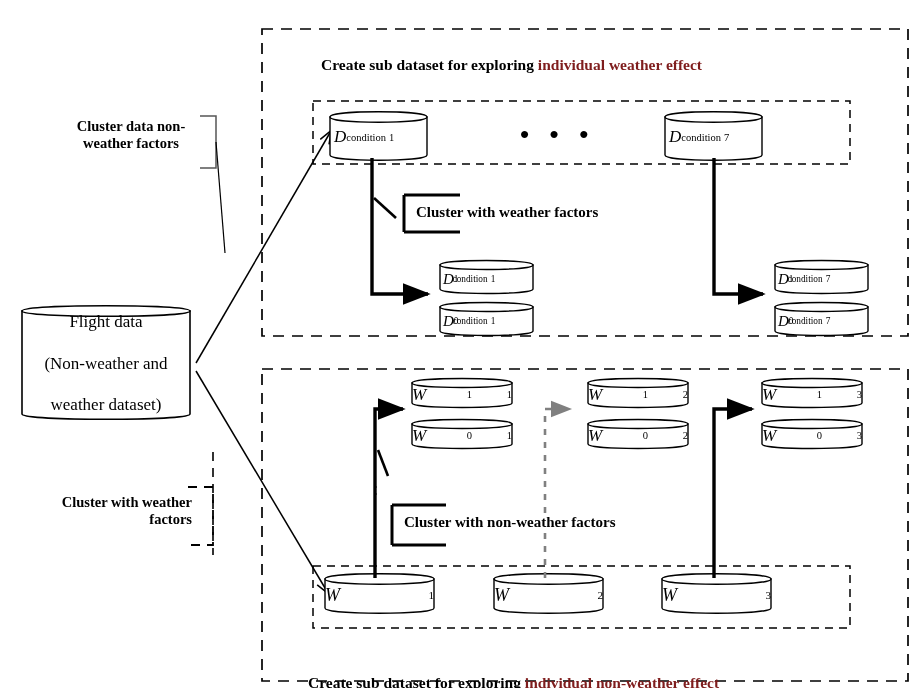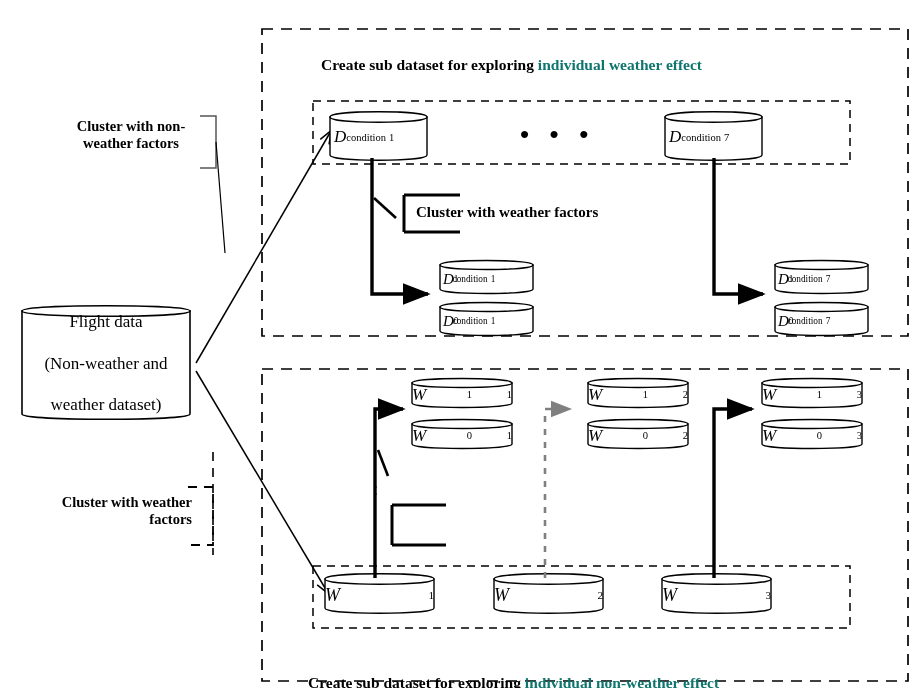--- a/index.html
+++ b/index.html
@@ -1,21 +1,21 @@
 <!DOCTYPE html>
 <html><head>
 <meta charset="utf-8">
 <style>
   html,body{margin:0;padding:0;background:#ffffff;}
   body{width:916px;height:688px;font-family:"Liberation Serif",serif;}
   #stage{position:relative;width:916px;height:688px;overflow:hidden;background:#fff;}
   svg.layer{position:absolute;left:0;top:0;width:916px;height:688px;}
   .lbl{position:absolute;font-family:"Liberation Serif",serif;color:#000;}
   .panel-title{font-weight:bold;font-size:15.5px;white-space:nowrap;}
-  .blue{color:#0f766e;}
+  .blue{color:#7f1d1d;}
   .bracket-lbl{font-weight:bold;font-size:14.5px;line-height:1.15;text-align:center;white-space:nowrap;}
   .inline-lbl{font-weight:bold;font-size:15px;white-space:nowrap;background:#fff;padding:0 2px;}
   .cyl-text{position:absolute;display:flex;align-items:center;justify-content:space-between;
             font-family:"Liberation Serif",serif;color:#000;text-align:center;pointer-events:none;}
   .ital{font-style:italic;}
   .sub{font-size:0.62em;vertical-align:-0.32em;}
   .subn{font-size:0.62em;vertical-align:-0.32em;font-style:normal;}
   .sup{font-size:0.62em;vertical-align:0.55em;font-style:normal;}
   .dots{position:absolute;font-size:26px;font-weight:bold;letter-spacing:7px;color:#000;}
   .vdots{position:absolute;font-size:13px;font-weight:bold;color:#000;line-height:7px;}
@@ -180,30 +180,31 @@
 
   <div class="lbl panel-title" style="left:321px;top:56px;">
     <span>Create sub dataset for exploring </span><span class="blue">individual weather effect</span>
   </div>
 
   <div class="lbl panel-title" style="left:308px;top:674px;">
     <span>Create sub dataset for exploring </span><span class="blue">individual non-weather effect</span>
   </div>
 
   <div class="lbl bracket-lbl" style="left:56px;top:118px;width:150px;">
-    <div>Cluster with non-</div>
+    <div>Cluster data non-</div>
     <div>weather factors</div>
   </div>
 
   <div class="lbl bracket-lbl" style="left:20px;top:494px;width:172px;text-align:right;">
     <div>Cluster with weather</div>
     <div>factors</div>
   </div>
 
   <div class="lbl inline-lbl" style="left:414px;top:204px;">Cluster with weather factors</div>
+  <div class="lbl inline-lbl" style="left:402px;top:514px;">Cluster with non-weather factors</div>
 
   <div class="dots" style="left:520px;top:120px;">• • •</div>
 
   <div class="vdots" style="left:374px;top:480px;">
     <div>.</div>
       <div>.</div>
   </div>
 
   <div class="cyl-text" style="left:22px;top:312px;width:168px;height:104px;flex-direction:column;font-size:17px;line-height:1.22;">
     <div>Flight data</div>

